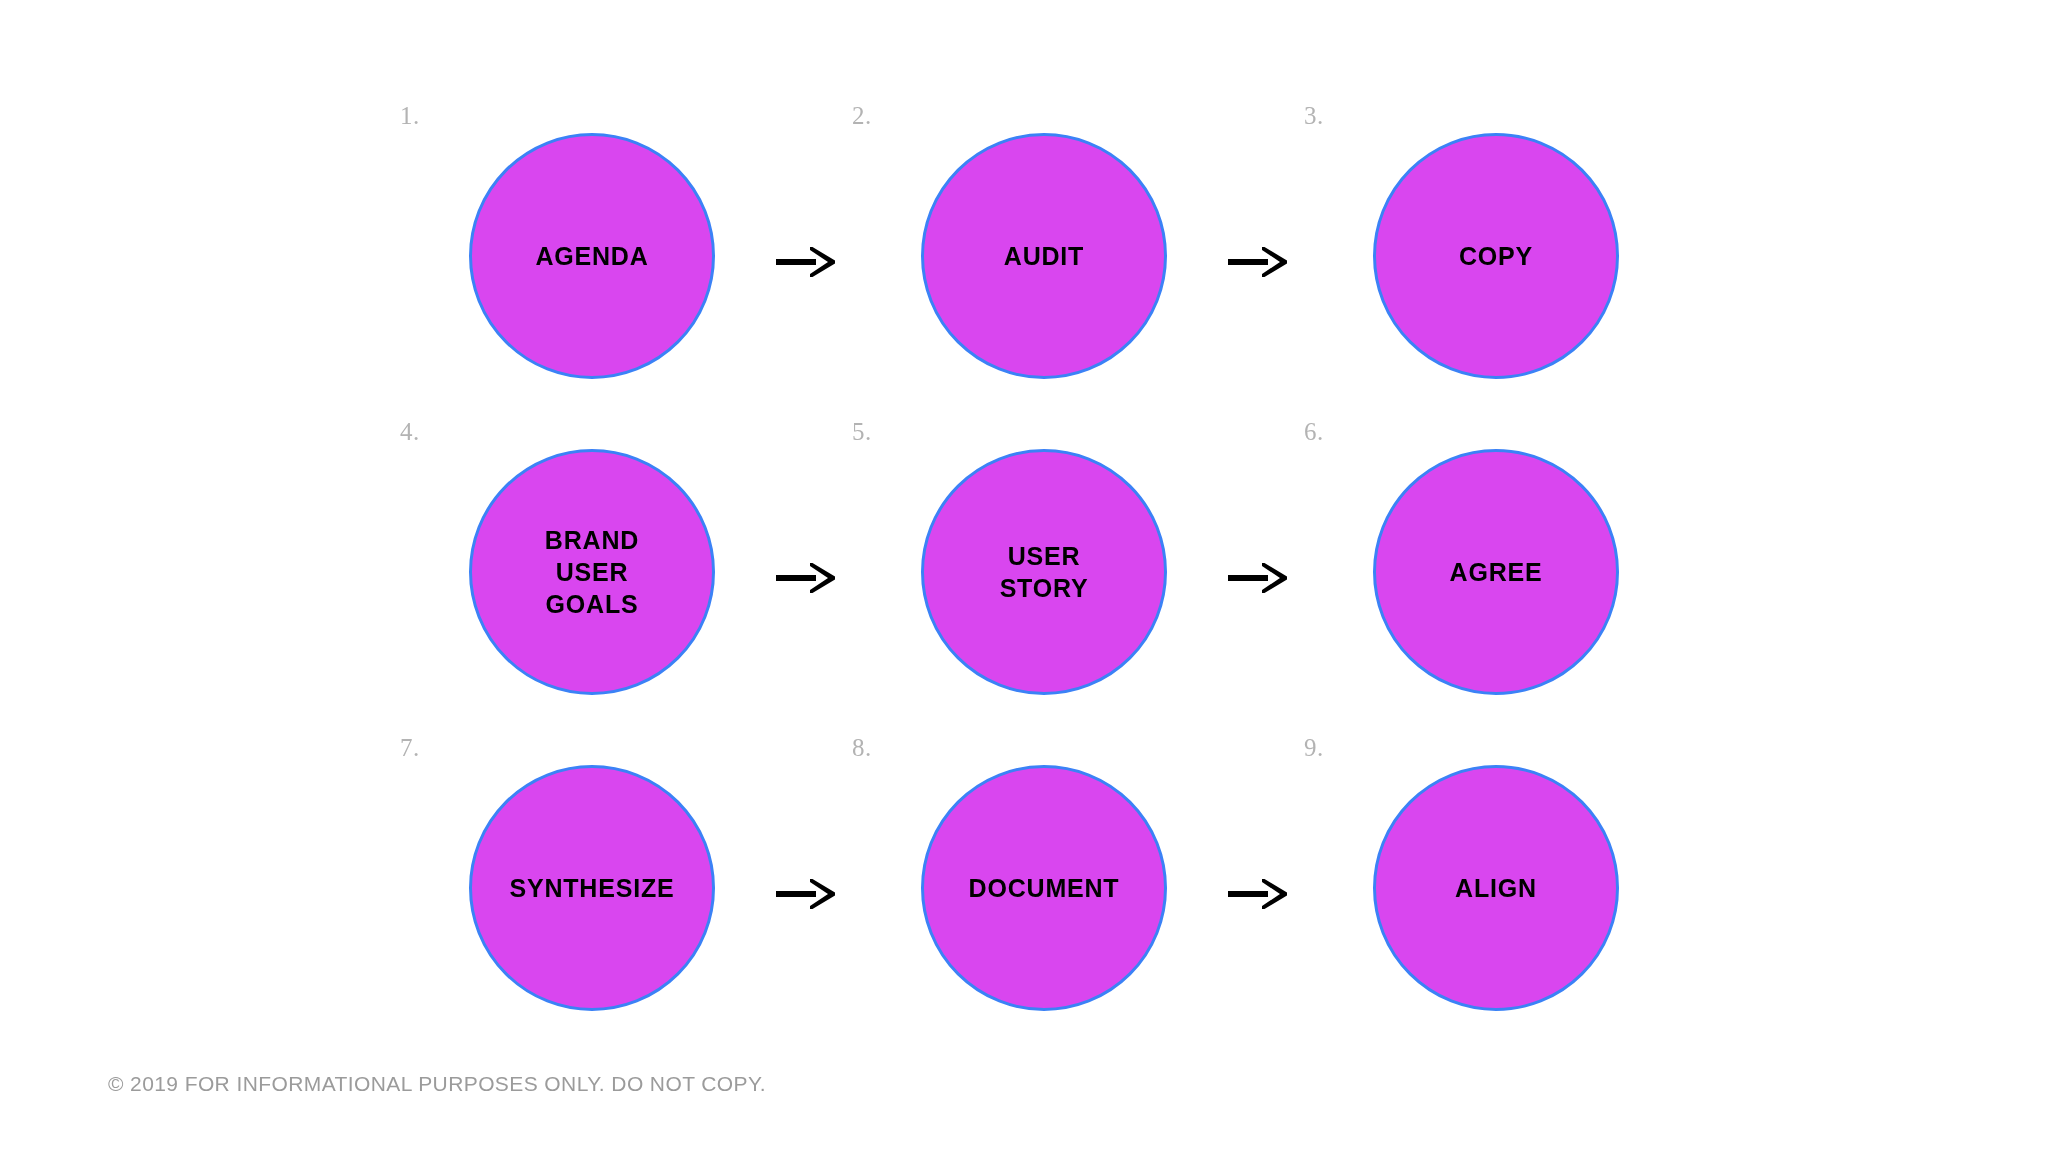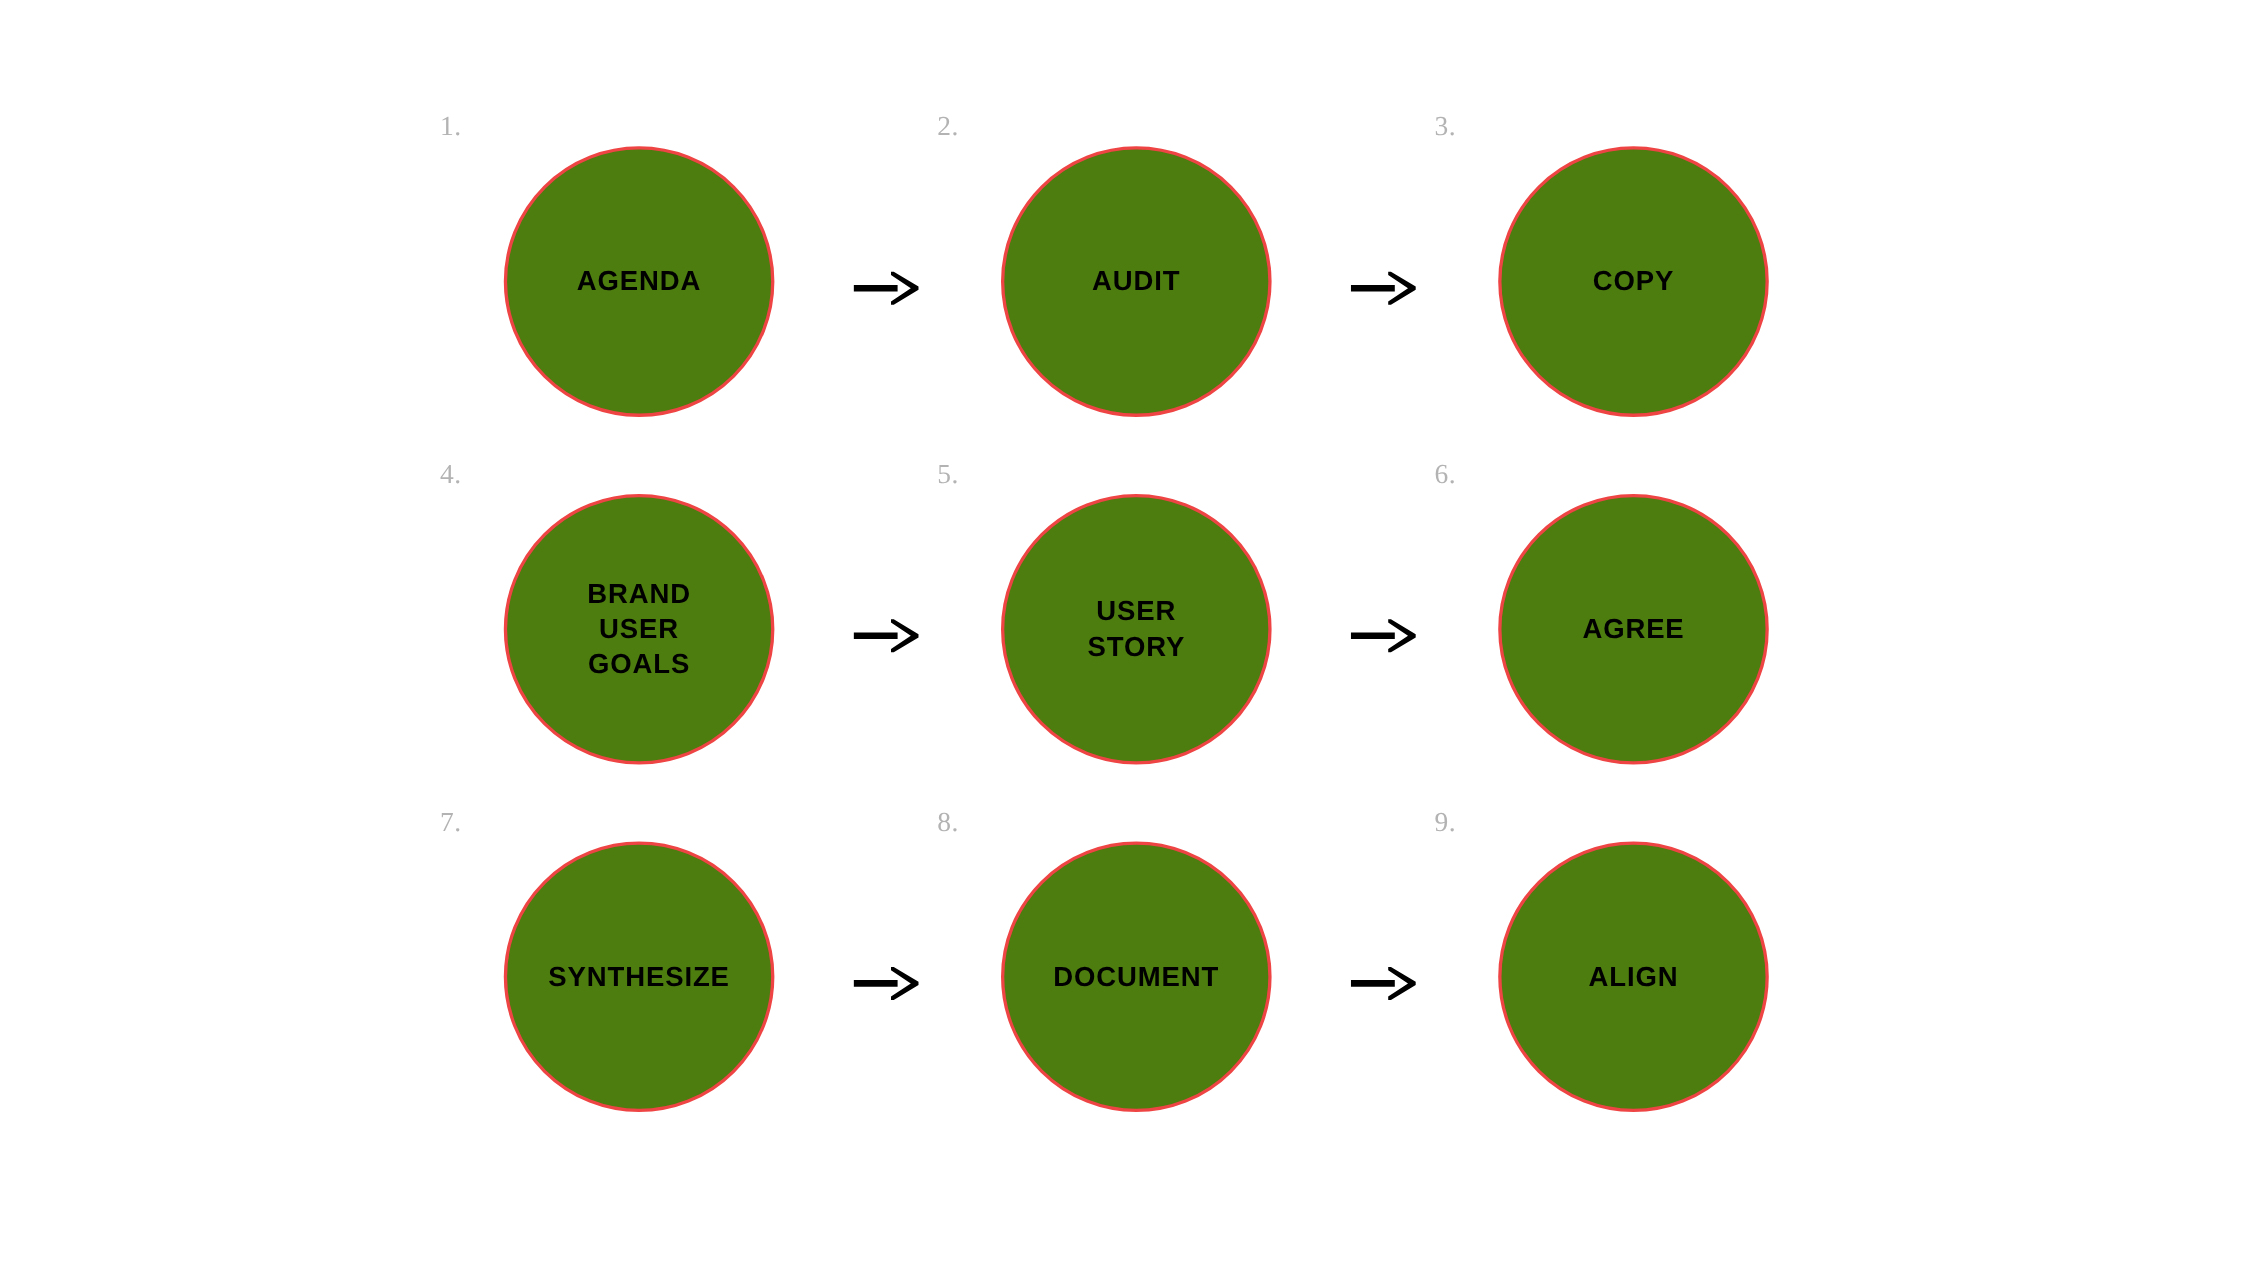--- a/index.html
+++ b/index.html
@@ -61,28 +61,28 @@
     font-family: "Liberation Serif", serif;
     font-size: 25px;
     line-height: 1;
     color: #b3b3b3;
     letter-spacing: 0.5px;
     white-space: nowrap;
   }
 
   .circle {
     position: absolute;
-    left: 6px;
+    left: 17px;
     top: 0;
     width: 246px;
     height: 246px;
     box-sizing: border-box;
-    border: 3px solid #ef4444;
+    border: 3px solid #3b82f6;
     border-radius: 50%;
-    background: #4d7c0f;
+    background: #d946ef;
     display: flex;
     align-items: center;
     justify-content: center;
   }
 
   .circle-label {
     font-family: "Liberation Sans", sans-serif;
     font-weight: bold;
     font-size: 25px;
     line-height: 1.28;
@@ -222,14 +222,15 @@
       <div class="step">
         <div class="step-num">9.</div>
         <div class="circle">
           <div class="circle-label">ALIGN</div>
         </div>
       </div>
     </div>
 
   </div>
 
+  <div class="footer">© 2019 FOR INFORMATIONAL PURPOSES ONLY. DO NOT COPY.</div>
 
 </div>
 
 </body></html>

